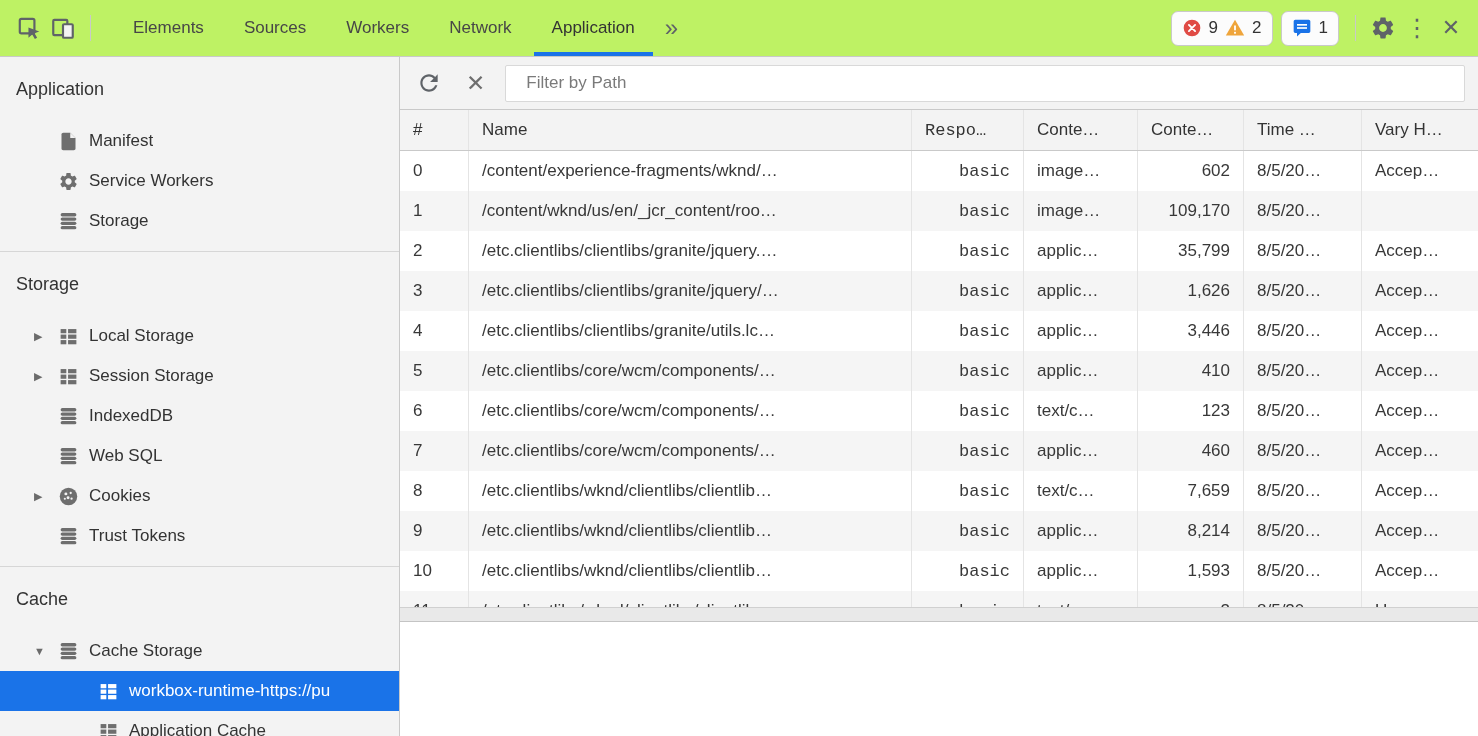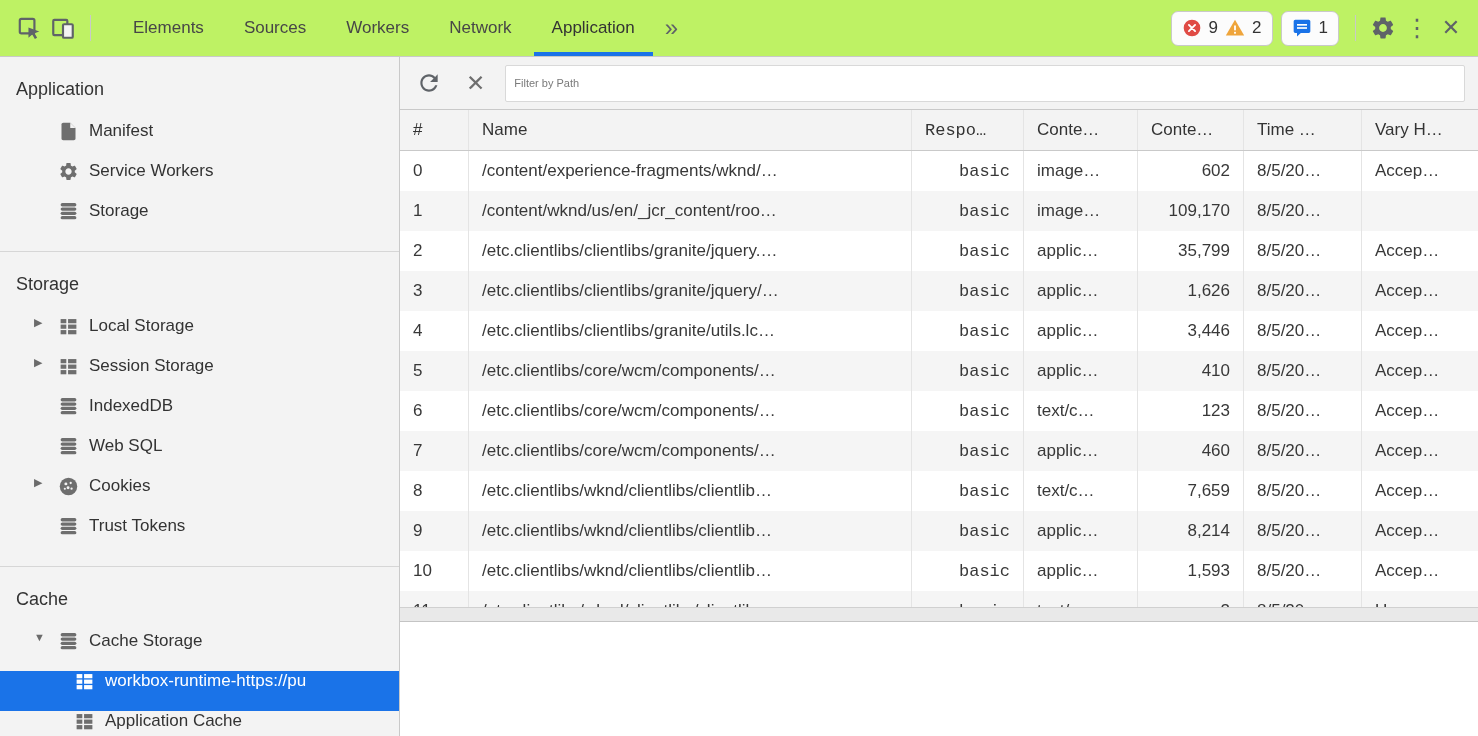--- a/index.html
+++ b/index.html
@@ -29,41 +29,41 @@
   
   .content { display:flex; height:679px; }
 
   
   .sidebar { width:400px; flex:none; background:#f3f3f3; border-right:1px solid #c9c9c9;
     overflow:hidden; }
   .section { padding-top:16px; }
   .section + .section { border-top:1px solid #d6d6d6; }
   .section-title { height:32px; display:flex; align-items:center; padding-left:16px;
     font-size:18px; color:#333; margin-bottom:16px; }
-  .side-item { display:flex; align-items:flex-start; height:40px; padding-left:34px;
+  .side-item { display:flex; align-items:center; height:40px; padding-left:34px;
     font-size:17px; color:#333; cursor:pointer; white-space:nowrap; }
   .side-item .arrow-slot { width:24px; flex:none; font-size:11px; color:#6b6b6b; }
   .side-item .s-icon { width:21px; height:21px; flex:none; margin-right:10px; color:#6e6e6e; }
   .side-item .s-label { overflow:hidden; }
-  .side-item.lvl2 { padding-left:74px; }
+  .side-item.lvl2 { padding-left:98px; }
   .side-item.selected { background:#1a73e8; color:#fff; }
   .side-item.selected .s-icon { color:#fff; }
   .section.cache { padding-bottom:0; }
 
   
   .main { flex:1; display:flex; flex-direction:column; background:#fff; min-width:0; }
   .filterbar { height:53px; flex:none; background:#f3f3f3; border-bottom:1px solid #c9c9c9;
     display:flex; align-items:center; padding:0 13px 0 16px; }
   .fb-btn { background:none; border:none; color:#5f6368; cursor:pointer;
     display:flex; align-items:center; justify-content:center; flex:none; }
   .fb-btn.refresh svg { width:26px; height:26px; }
   .fb-btn.refresh { margin-right:24px; }
   .fb-btn.clear { font-size:23px; margin-right:20px; color:#6e6e6e; }
   .filter-input { flex:1; height:37px; border:1px solid #d9d9d9; border-radius:2px;
-    background:#fff; font-size:11px; color:#333; padding:0 8px;
+    background:#fff; font-size:17px; color:#333; padding:0 20px;
     font-family:"Liberation Sans", sans-serif; outline:none; }
   .filter-input::placeholder { color:#7a7a7a; }
 
   .thead, .trow { display:flex; }
   .thead { height:41px; flex:none; background:#f3f3f3; border-bottom:1px solid #c9c9c9;
     font-size:17px; color:#333; }
   .hcell, .c { display:flex; align-items:center; padding:0 13px; white-space:nowrap;
     overflow:hidden; flex:none; }
   .hcell { cursor:col-resize; }
   .hcell + .hcell, .c + .c { border-left:1px solid #e4e4e4; }

